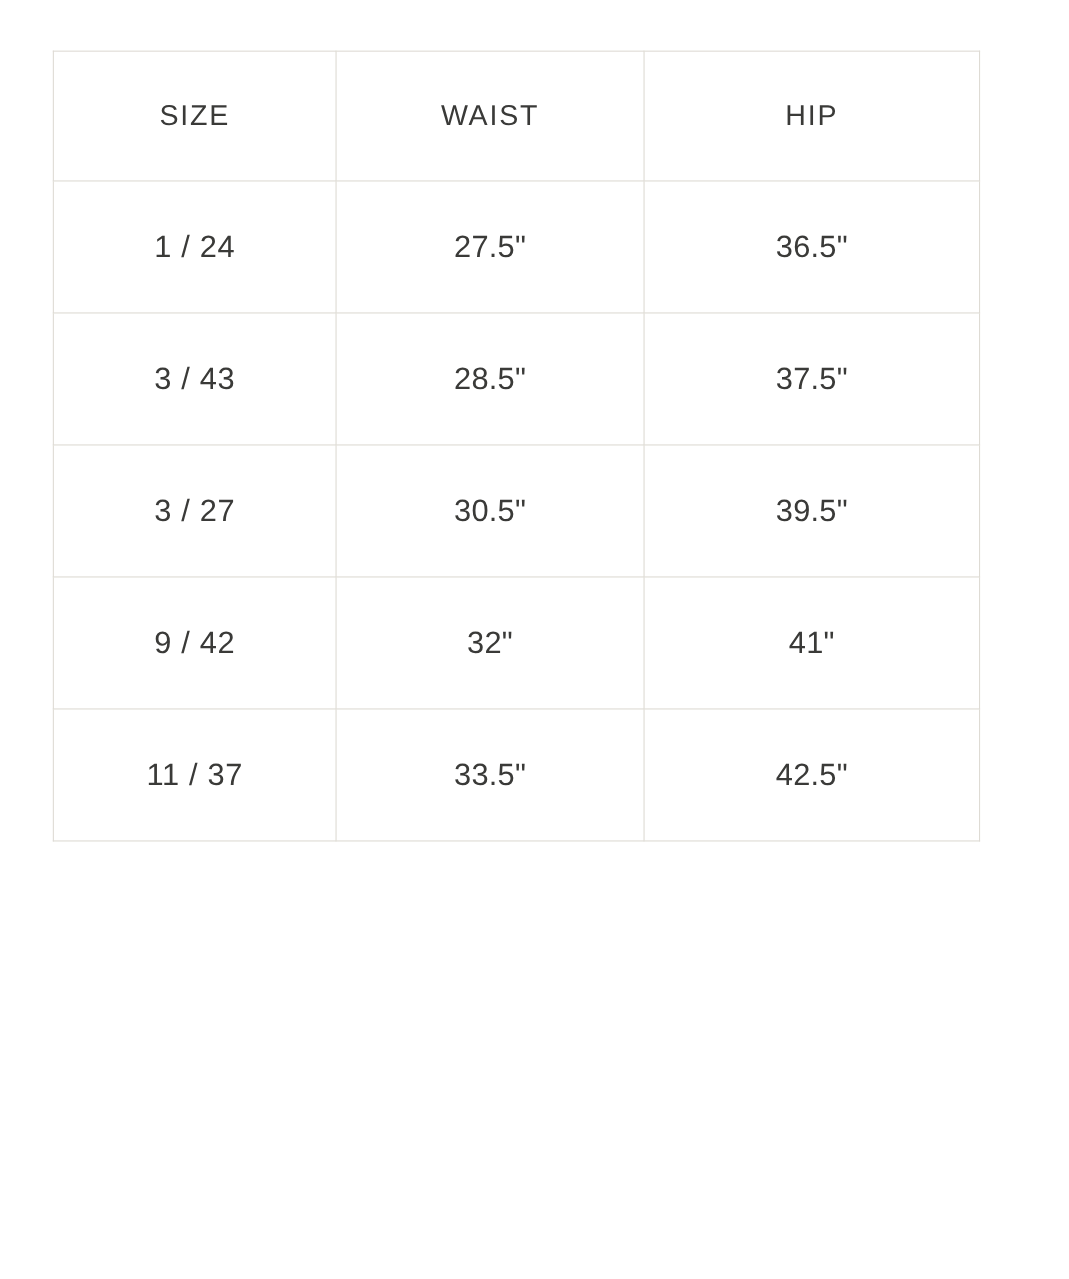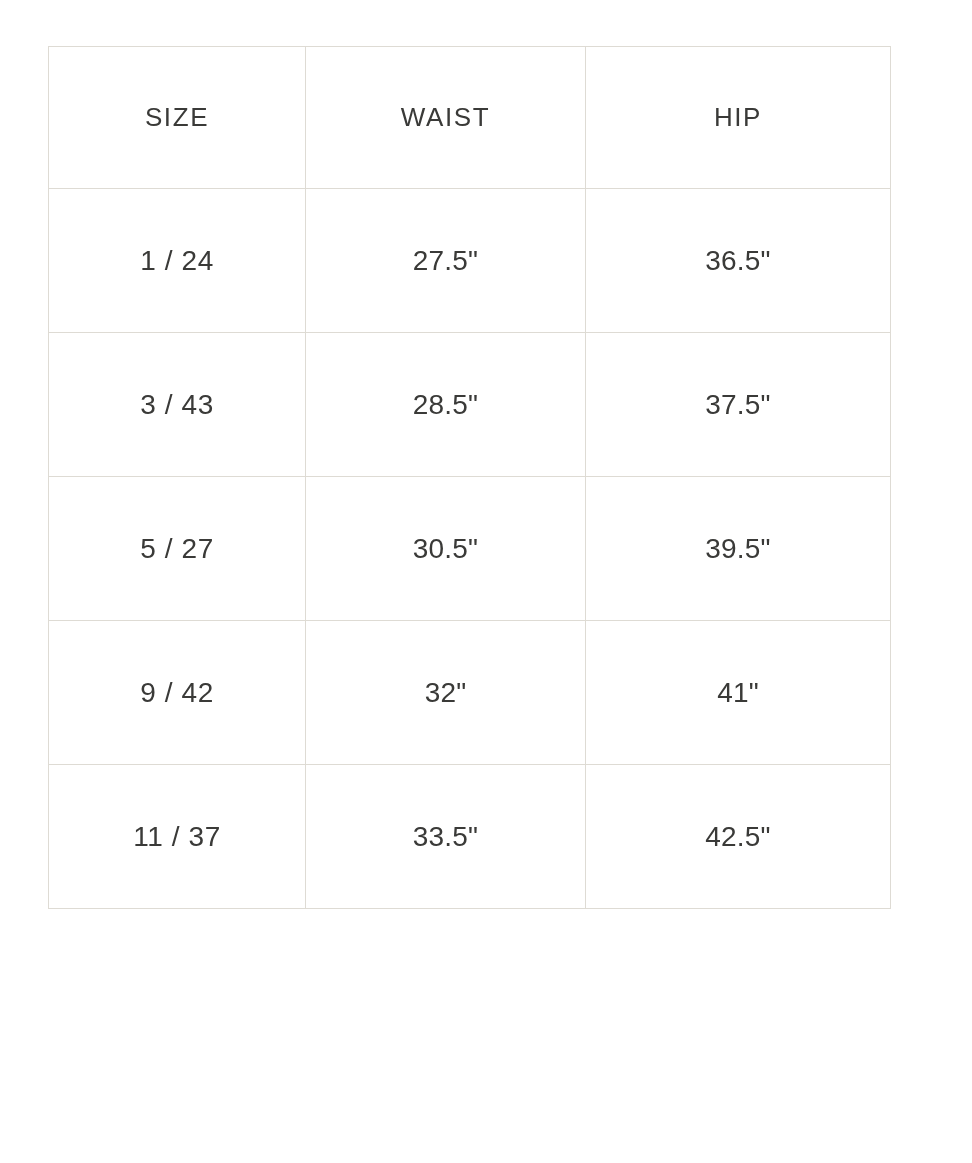--- a/index.html
+++ b/index.html
@@ -35,21 +35,21 @@
   .size-chart col.c-size  { width: 257px; }
   .size-chart col.c-waist { width: 280px; }
   .size-chart col.c-hip   { width: 305px; }
 
   .size-chart th,
   .size-chart td {
     border: 1px solid #dedbd4;
     text-align: center;
     vertical-align: middle;
     color: #3a3a38;
-    padding: 12px;
+    padding: 0;
     background: #ffffff;
   }
 
   .size-chart thead th {
     height: 117px;
     font-weight: 400;
     font-size: 26px;
     letter-spacing: 1.6px;
     font-stretch: condensed;
   }
@@ -92,21 +92,21 @@
         <td class="size-cell">1 / 24</td>
         <td class="meas-cell">27.5"</td>
         <td class="meas-cell">36.5"</td>
       </tr>
       <tr>
         <td class="size-cell">3 / 43</td>
         <td class="meas-cell">28.5"</td>
         <td class="meas-cell">37.5"</td>
       </tr>
       <tr>
-        <td class="size-cell">5 / 27</td>
+        <td class="size-cell">3 / 27</td>
         <td class="meas-cell">30.5"</td>
         <td class="meas-cell">39.5"</td>
       </tr>
       <tr>
         <td class="size-cell">9 / 42</td>
         <td class="meas-cell">32"</td>
         <td class="meas-cell">41"</td>
       </tr>
       <tr>
         <td class="size-cell">11 / 37</td>

